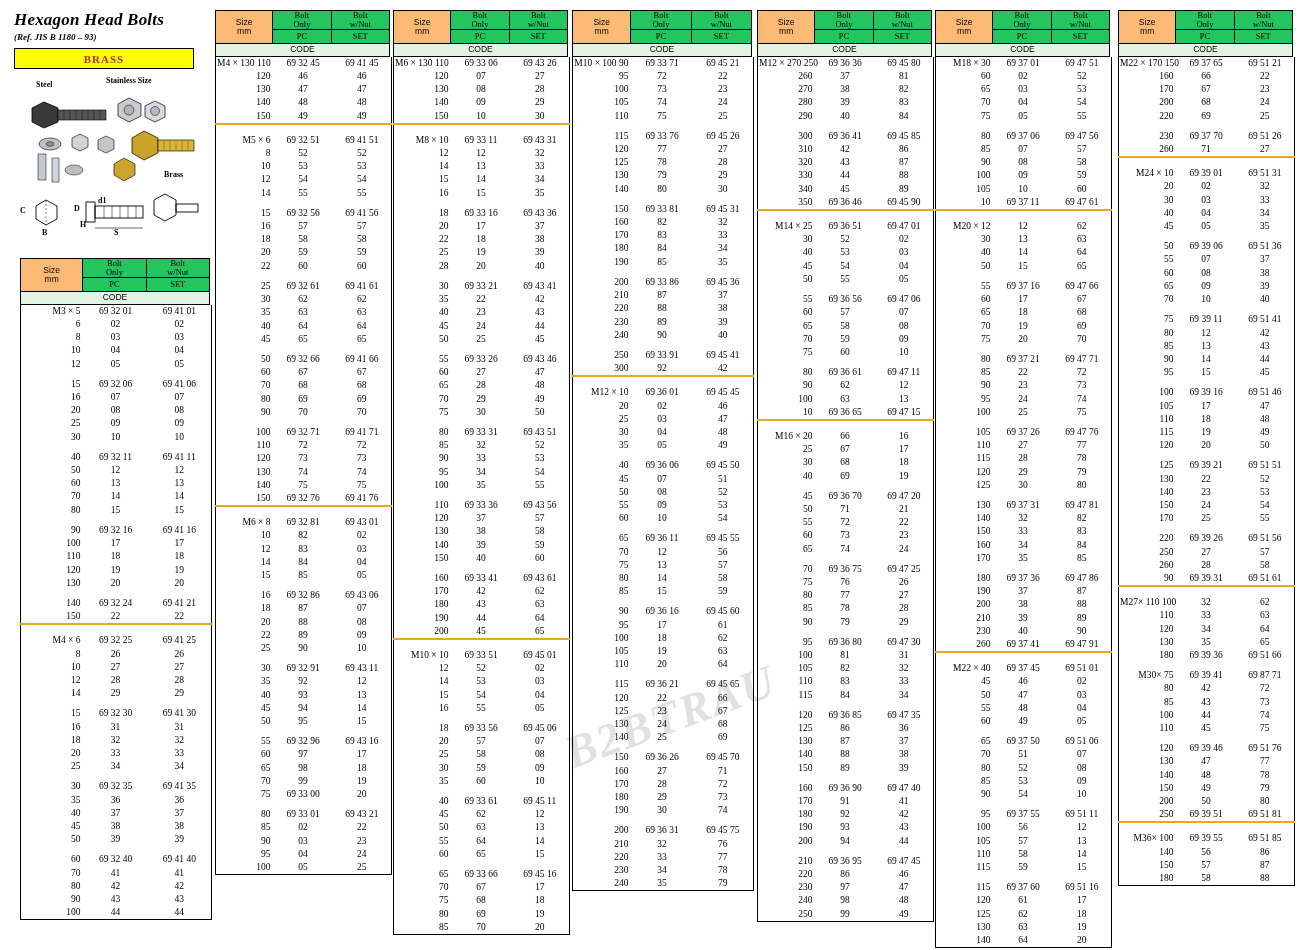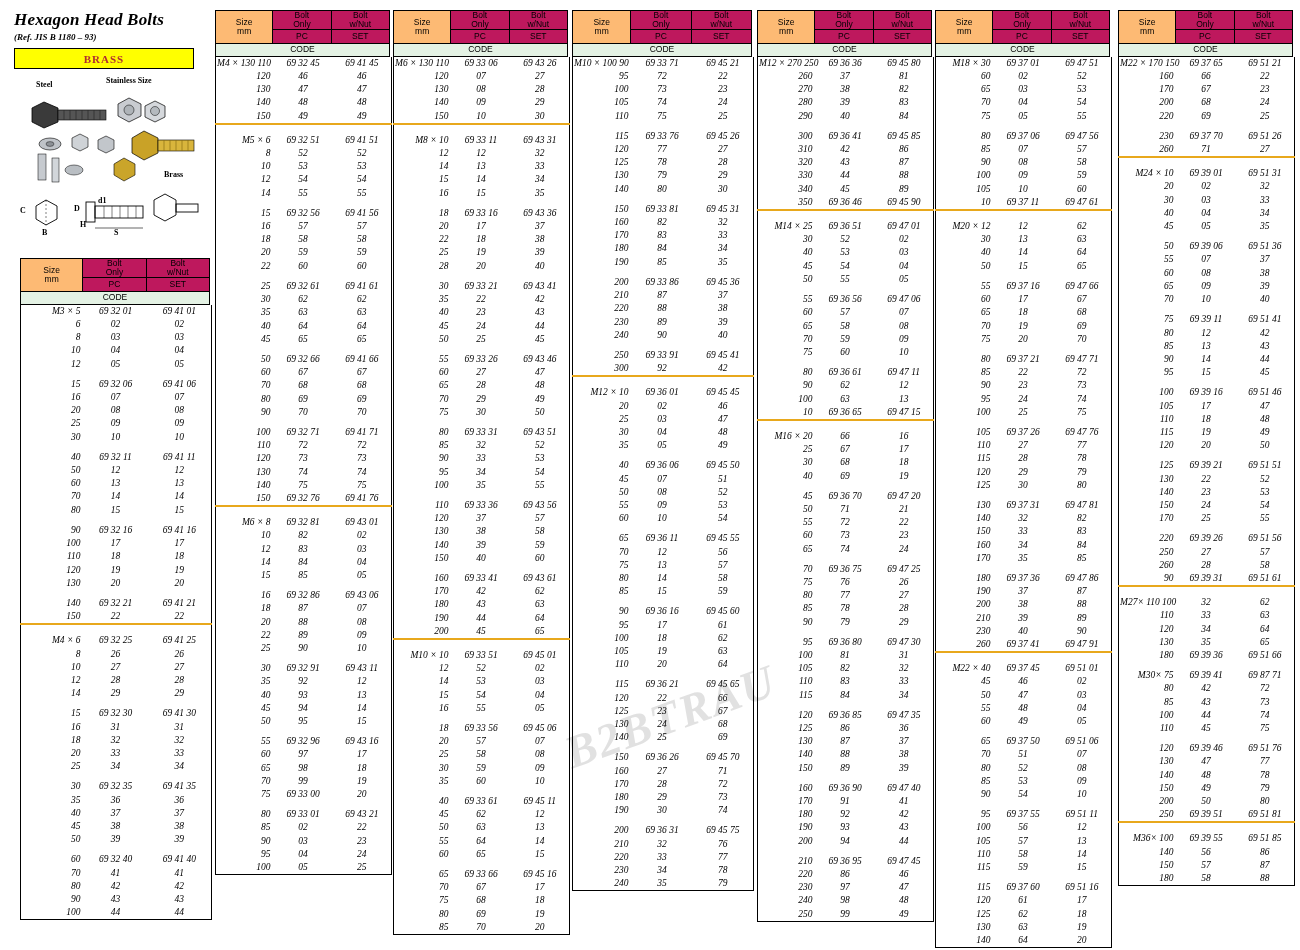--- a/index.html
+++ b/index.html
@@ -26,26 +26,26 @@
   
   .illus{position:absolute;left:14px;top:78px;width:195px;height:175px;}
   .illus .lbl{position:absolute;font-size:8px;font-weight:bold;}
   .illus svg{position:absolute;left:0;top:0;}
 
   
   .tbl{position:absolute;border-collapse:collapse;font-family:"Liberation Sans",sans-serif;}
   .tbl td,.tbl th{border:1px solid #000;padding:0;margin:0;}
   .hdr td{background:#e4f2e4;text-align:center;font-size:8.5px;line-height:1.05;}
   .hdr .c-size{background:#fdba74;text-align:center;}
-  .hdr .c-b1,.hdr .c-b2{background:#be185d;}
+  .hdr .c-b1,.hdr .c-b2{background:#22c55e;font-family:Liberation Serif, serif;}
 
   .dat td{font-size:9.5px;text-align:center;line-height:1.18;border:none;}
   .dat td.size{text-align:right;padding-right:3px;white-space:nowrap;}
   .dat td.code{text-align:center;}
-  table.dat{border-collapse:collapse;border-left:1px solid #000;border-right:1px solid #000;border-bottom:1px solid #000;font-style:italic;}
+  table.dat{border-collapse:collapse;border-left:1px solid #000;border-right:1px solid #000;border-bottom:1px solid #000;}
   table.dat td{border:none;}
   .sep td{border-top:2.4px solid #e8a81c !important;height:2px;padding:0;}
   .gap{height:7px;}
   .gap td{border:none;}
   .h-row1 td{height:14px;}
   .h-row2 td{height:13px;}
   .h-row3 td{height:12px;}
 
   
   .wm{
@@ -280,21 +280,21 @@
             <tr>
               <td class="size">130</td>
               <td class="code">20</td>
               <td class="code">20</td>
             </tr>
             <tr class="gap">
               <td colspan="3"></td>
             </tr>
             <tr>
               <td class="size">140</td>
-              <td class="code">69 32 21</td>
+              <td class="code">69 32 24</td>
               <td class="code">69 41 21</td>
             </tr>
             <tr>
               <td class="size">150</td>
               <td class="code">22</td>
               <td class="code">22</td>
             </tr>
             <tr class="sep">
               <td colspan="3"></td>
             </tr>

